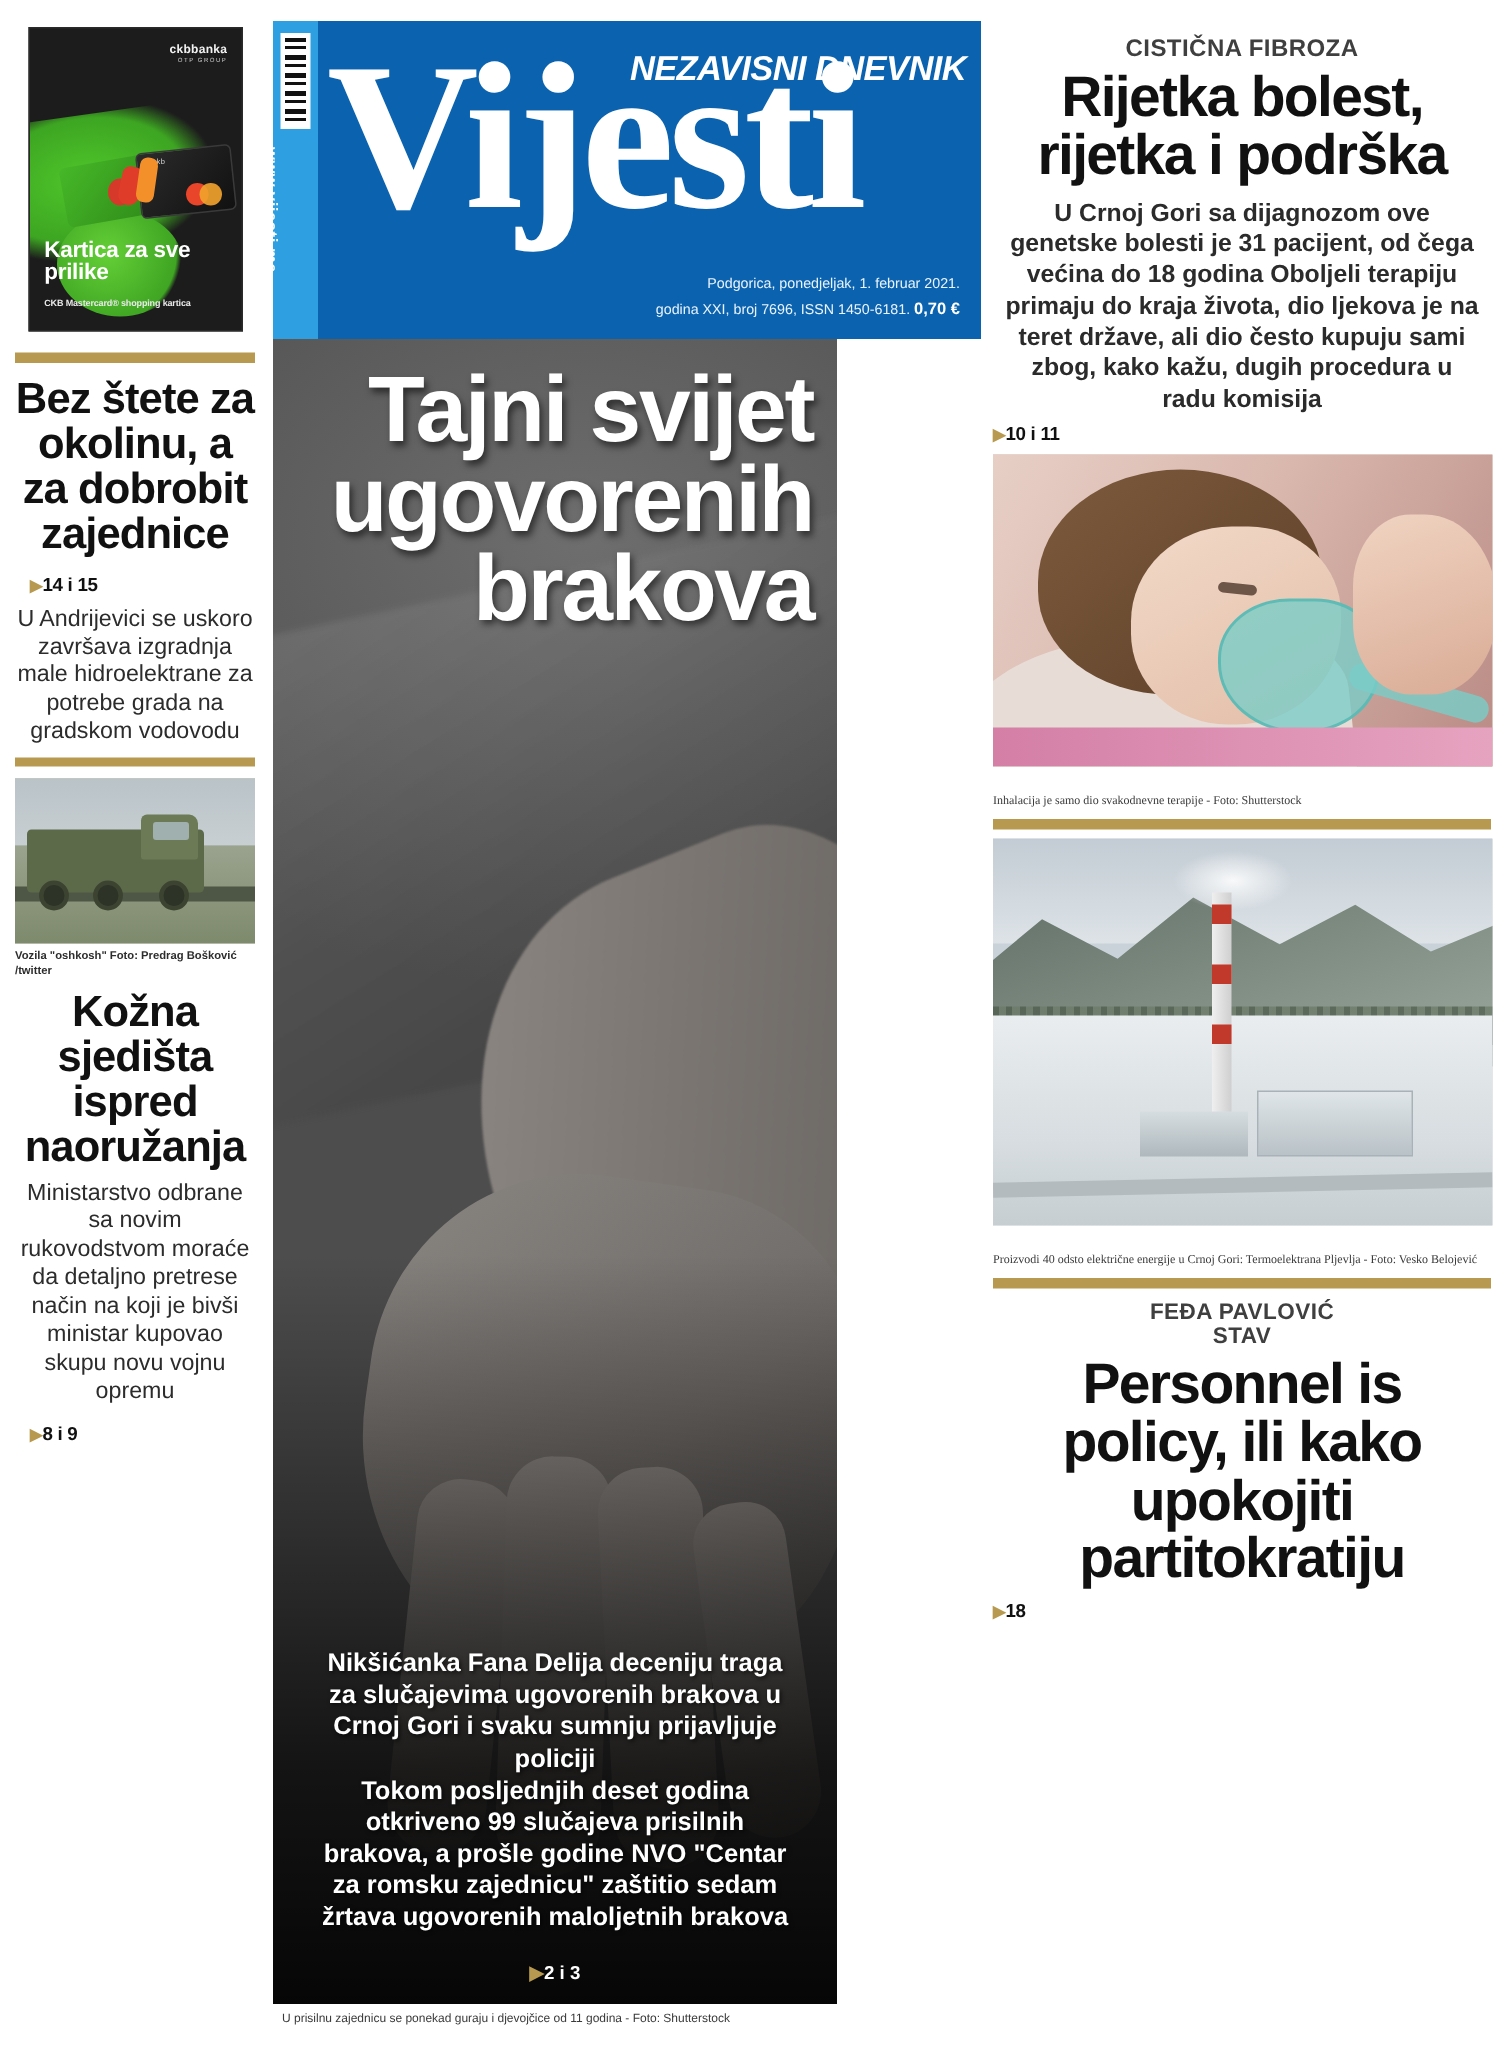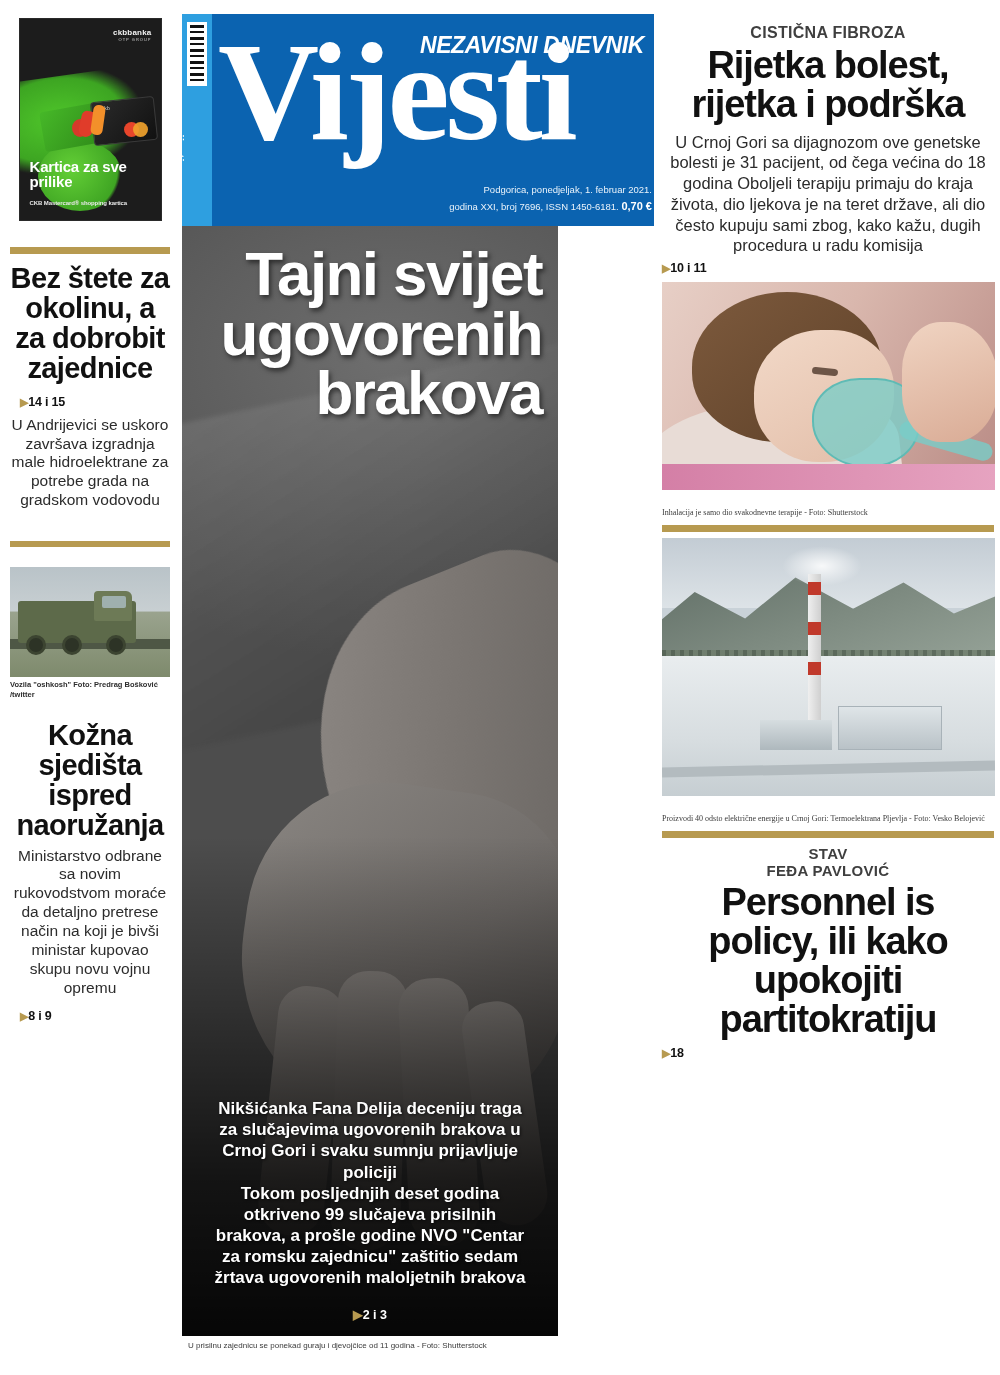--- a/index.html
+++ b/index.html
@@ -33,21 +33,21 @@
   .ad .mc1{position:absolute;left:104px;top:103px;width:15px;height:15px;border-radius:50%;background:#e8452b;}
   .ad .mc2{position:absolute;left:113px;top:103px;width:15px;height:15px;border-radius:50%;background:#f0a22c;opacity:.92;}
   .ad .cklogo{position:absolute;left:82px;top:86px;color:#d8d8d8;font-size:5px;letter-spacing:.3px;}
   .ad .veg1{position:absolute;left:60px;top:92px;width:14px;height:26px;background:#e03c2a;border-radius:7px 7px 9px 9px;transform:rotate(12deg);}
   .ad .veg2{position:absolute;left:72px;top:86px;width:12px;height:30px;background:#f3902a;border-radius:5px;transform:rotate(8deg);}
   .ad .veg3{position:absolute;left:52px;top:100px;width:16px;height:18px;background:#d6392a;border-radius:50%;}
   .ad .adtitle{position:absolute;left:10px;bottom:30px;color:#ffffff;font-size:15px;font-weight:bold;line-height:1.05;letter-spacing:-.2px;}
   .ad .adsub{position:absolute;left:10px;bottom:14px;color:#e9e9e9;font-size:6px;font-weight:bold;letter-spacing:-.1px;}
 
   
-  .l-block{padding:12px 10px;box-sizing:border-box;}
+  .l-block{padding:0 10px;box-sizing:border-box;}
   .l-head{font-size:29px;line-height:1.04;font-weight:bold;text-align:center;letter-spacing:-.6px;margin:9px 0 6px 0;color:#111;}
   .l-lede{font-size:15.5px;line-height:1.22;text-align:center;color:#2c2c2c;margin:4px 0 7px 0;}
   .pageref{text-align:left;font-size:12.5px;font-weight:bold;color:#111;letter-spacing:-.2px;margin:5px 0 7px 0;}
   .pageref .tri{color:#b79a50;font-size:11px;}
   .pageref.left-al{text-align:left;padding-left:10px;margin-top:11px;}
 
   
   .mil-photo{position:relative;width:160px;height:110px;margin:8px auto 0 auto;overflow:hidden;background:#8d9281;}
   .mil-sky{position:absolute;inset:0;background:linear-gradient(#b9c3c8 0%,#c8cfd2 40%,#9aa38e 41%,#7e8a6c 100%);}
   .mil-truck{position:absolute;left:8px;top:34px;width:118px;height:42px;background:#5d6a4a;border-radius:3px;}
@@ -85,21 +85,21 @@
     font-size:17px;line-height:1.24;font-weight:bold;text-shadow:1px 1px 3px rgba(0,0,0,.7);}
   .mp-ref{position:absolute;left:0;right:0;bottom:14px;text-align:center;color:#fff;font-size:12.5px;font-weight:bold;}
   .mp-ref .tri{color:#b79a50;}
   .mid-cap{font-size:8px;line-height:1.3;color:#3a3a3a;padding:5px 4px 0 6px;}
 
   
   .r-block{padding:0 6px;box-sizing:border-box;}
   .kicker{text-align:center;font-size:16px;font-weight:bold;color:#3f3f3f;letter-spacing:.3px;margin:8px 0 4px 0;}
   .kicker.small{font-size:15px;line-height:1.12;}
   .r-head{font-size:38px;line-height:1.02;font-weight:bold;text-align:center;letter-spacing:-1.1px;color:#111;margin:2px 0 8px 0;}
-  .r-lede{font-size:16.5px;line-height:1.26;text-align:center;color:#2b2b2b;margin:4px 6px 0 6px;}
+  .r-lede{font-size:16.5px;line-height:1.26;text-align:center;color:#2b2b2b;margin:4px 6px 0 6px;font-weight:bold;}
 
   
   .cf-photo{position:relative;width:333px;height:208px;margin:6px auto 0 auto;overflow:hidden;background:#cfa9a0;}
   .cf-bg{position:absolute;inset:0;background:linear-gradient(120deg,#e7cfc6 0%,#d9b7ad 45%,#b98b85 100%);}
   .cf-pillow{position:absolute;left:-20px;top:120px;width:260px;height:140px;background:#e8dcd6;border-radius:40% 35% 20% 30%;transform:rotate(-6deg);}
   .cf-hair{position:absolute;left:30px;top:10px;width:190px;height:150px;background:linear-gradient(140deg,#7d5a3d,#5d4028);border-radius:50% 50% 42% 46%;}
   .cf-face{position:absolute;left:92px;top:48px;width:140px;height:132px;background:linear-gradient(150deg,#f2d9c8,#e2bda8);border-radius:48% 44% 50% 46%;}
   .cf-eye{position:absolute;left:150px;top:86px;width:26px;height:7px;background:#6d5547;border-radius:4px;transform:rotate(6deg);}
   .cf-mask{position:absolute;left:150px;top:96px;width:104px;height:86px;background:rgba(120,205,200,.78);border-radius:44% 40% 48% 52%;border:2px solid rgba(90,185,180,.9);}
   .cf-tube{position:absolute;left:236px;top:150px;width:96px;height:18px;background:rgba(120,205,200,.8);border-radius:9px;transform:rotate(16deg);}
@@ -186,21 +186,21 @@
 
     <div style="position:relative;width:472px;height:212px;margin-top:14px;background:#0b63b0;">
       <div style="position:absolute;left:0;top:0;width:30px;height:212px;background:#2e9fe0;">
         <div style="position:absolute;left:5px;top:8px;width:20px;height:64px;background:#fff;">
           <div style="position:absolute;inset:3px;background:repeating-linear-gradient(180deg,#111 0 3px,#fff 3px 6px,#111 6px 8px,#fff 8px 12px);"></div>
         </div>
         <div style="position:absolute;left:4px;top:84px;width:120px;transform:rotate(90deg);transform-origin:0 0;color:#fff;font-size:11px;font-weight:bold;letter-spacing:.4px;">www.vijesti.me</div>
       </div>
       <div style="position:absolute;right:10px;top:18px;color:#fff;font-size:23px;font-weight:bold;font-style:italic;letter-spacing:-.4px;">NEZAVISNI DNEVNIK</div>
       <div style="position:absolute;left:36px;top:8px;color:#fff;font-size:140px;line-height:1;font-family:'Liberation Serif',serif;font-weight:bold;letter-spacing:-4px;">Vijesti</div>
-      <div style="position:absolute;right:2px;bottom:12px;text-align:right;color:#eaf3fb;font-size:9.5px;line-height:1.5;">
+      <div style="position:absolute;right:14px;bottom:12px;text-align:right;color:#eaf3fb;font-size:9.5px;line-height:1.5;">
         <div>Podgorica, ponedjeljak, 1. februar 2021.</div>
         <div>
           <span>godina XXI, broj 7696, ISSN 1450-6181.</span>
           <span style="font-weight:bold;color:#fff;font-size:11px;">0,70 €</span>
         </div>
       </div>
     </div>
 
     <div class="main-photo">
       <div class="mp-bg"></div>
@@ -269,22 +269,22 @@
       <div class="te-road"></div>
     </div>
     <div class="cap">Proizvodi 40 odsto električne energije u Crnoj Gori: Termoelektrana Pljevlja - Foto: Vesko Belojević</div>
 
     <div class="r-block">
       <div class="gold-bar"></div>
     </div>
 
     <div class="r-block">
       <div class="kicker small">
+        <div>FEĐA PAVLOVIĆ</div>
         <div>STAV</div>
-        <div>FEĐA PAVLOVIĆ</div>
       </div>
       <div class="r-head">Personnel is policy, ili kako upokojiti partitokratiju</div>
       <div class="pageref">
         <span class="tri">▶</span><span>18</span>
       </div>
     </div>
   </div>
 </div>
 
 </body></html>

